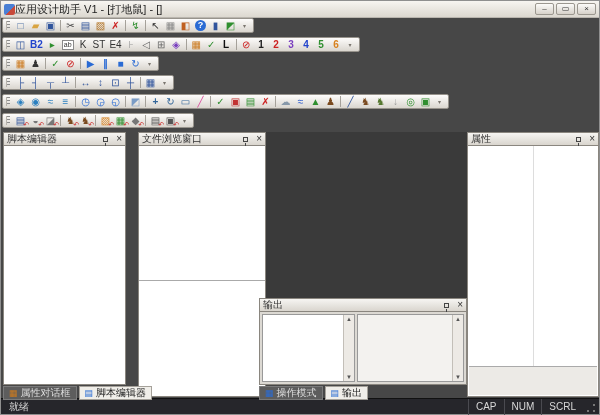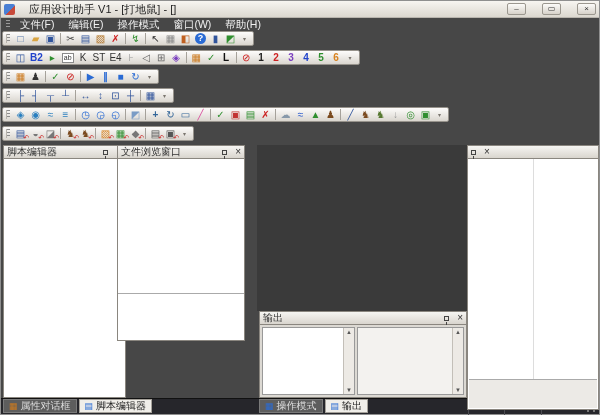--- a/index.html
+++ b/index.html
@@ -8,21 +8,21 @@
     width:600px; height:415px; overflow:hidden;
     font-family:"Liberation Sans", sans-serif;
     background:#6b6b6b;
   }
   .window {
     width:600px; height:415px; border:1px solid #8f8f8f;
     display:flex; flex-direction:column; background:#4a4a4a;
   }
   
   .titlebar {
-    height:17px; flex:0 0 17px; display:flex; align-items:center; gap:14px;
+    height:17px; flex:0 0 17px; display:flex; align-items:center; gap:0;
     padding:0 3px; background:linear-gradient(#f7f5f1,#dcd8d0);
     border-bottom:1px solid #b9b5ae;
   }
   .appicon { width:11px; height:11px; border-radius:2px;
     background:linear-gradient(135deg,#4a7fd4 55%,#c84a3a 55%); flex:0 0 11px; }
   .title { flex:1; font-size:11px; color:#222; white-space:nowrap; overflow:hidden; }
   .winbtn {
     width:19px; height:12px; margin-left:2px; border:1px solid #9b9archive8f; border:1px solid #9b978f;
     border-radius:2px; background:linear-gradient(#fcfbf9,#d7d2ca);
     font-size:8px; line-height:10px; text-align:center; color:#333; cursor:default;
@@ -55,21 +55,21 @@
   .glyph.boxed { border:1px solid #8a8a8a; font-size:7px; line-height:8px; padding:0 1px;
     background:#fff; }
   .glyph.badge { width:11px; height:11px; border-radius:50%; font-size:9px; line-height:11px;
     text-align:center; font-weight:bold; }
   .tsep { width:1px; height:11px; background:#a5a19a; margin:0 2px; }
   
   .dock { flex:1; position:relative; background:#474747; }
   .canvas { position:absolute; left:256px; top:0; width:210px; height:166px; background:#3a3a3a; }
   .panel { position:absolute; display:flex; flex-direction:column; }
   .p-script { left:2px;   top:0;     width:123px; height:253px; }
-  .p-files  { left:116px; top:0;     width:128px; height:196px;border-radius:30px; }
+  .p-files  { left:137px; top:0;     width:128px; height:265px;border-radius:30px; }
   .p-props  { left:466px; top:0;     width:132px; height:265px; }
   .p-output { left:258px; top:166px; width:208px; height:87px; }
   .phead {
     height:14px; flex:0 0 14px; display:flex; align-items:center; gap:4px;
     background:linear-gradient(#f6f5f2,#d9d5ce); border:1px solid #8a867f;
     font-size:10px; color:#333; padding:0 3px;
   }
   .ptitle { flex:1; white-space:nowrap; overflow:hidden; }
   .pin { width:5px; height:5px; border:1px solid #444; position:relative; margin-right:4px; }
   .pin::after { content:""; position:absolute; left:1px; top:5px; width:1px; height:3px; background:#444; }
@@ -119,28 +119,20 @@
 <div class="window">
 
   <div class="titlebar">
     <span class="appicon"></span>
     <span class="title">应用设计助手 V1 - [打地鼠] - []</span>
     <span class="winbtn">–</span>
     <span class="winbtn">▭</span>
     <span class="winbtn">×</span>
   </div>
 
-  <div class="menubar">
-    <span class="mgrip"></span>
-    <span class="menuitem">文件(F)</span>
-    <span class="menuitem">编辑(E)</span>
-    <span class="menuitem">操作模式</span>
-    <span class="menuitem">窗口(W)</span>
-    <span class="menuitem">帮助(H)</span>
-  </div>
 
   <div class="tbrow">
     <div class="island">
 
     <span class="tbtn">
           <span class="glyph" style="color: rgb(85, 119, 170);">□</span>
         </span>
         <span class="tbtn">
           <span class="glyph" style="color: rgb(217, 164, 65);">▰</span>
         </span>
@@ -489,20 +481,21 @@
           <div class="sbar">
             <span class="sarr">▲</span>
             <span class="sarr">▼</span>
           </div>
         </div>
       </div>
     </div>
 
     <div class="panel p-props">
       <div class="phead">
+        <span class="ptitle">属性</span>
         <span class="pin"></span>
         <span class="pclose">×</span>
       </div>
       <div class="pbody">
         <div class="vline"></div>
         <div class="desc"></div>
       </div>
     </div>
 
     <div class="tabs tabs-left">

